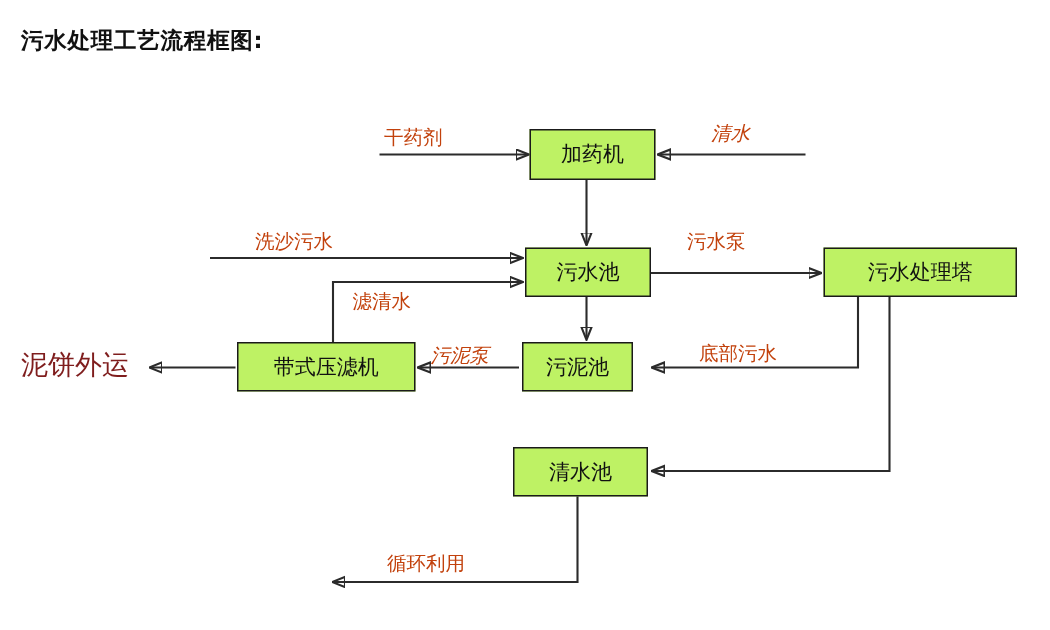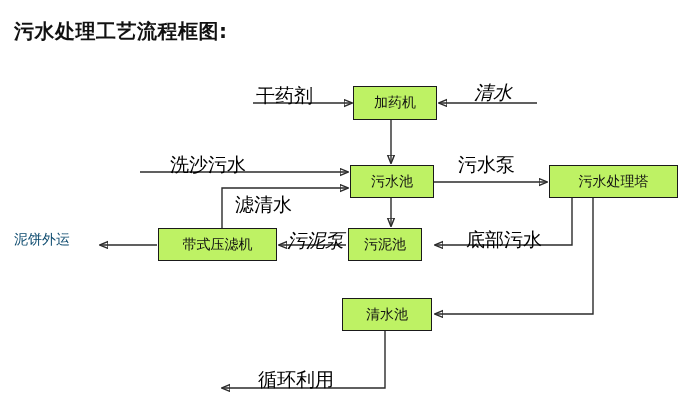--- a/index.html
+++ b/index.html
@@ -12,50 +12,50 @@
     width: 700px;
     height: 420px;
     background: #ffffff;
     font-family: "DejaVu Sans", "Liberation Sans", sans-serif;
     overflow: hidden;
   }
   #diagram-title {
     position: absolute;
     left: 14px;
     top: 18px;
-    font-size: 20px;
+    font-size: 15px;
     font-weight: bold;
     color: #111111;
     letter-spacing: 0.5px;
     white-space: nowrap;
   }
   .node {
     position: absolute;
     box-sizing: border-box;
     border: 1.5px solid #1a1a1a;
     background: #bef264;
     display: flex;
     align-items: center;
     justify-content: center;
     font-size: 14px;
     color: #111111;
     white-space: nowrap;
     z-index: 3;
   }
   .edge-label {
     position: absolute;
-    font-size: 19px;
-    color: #000000;
+    font-size: 13px;
+    color: #c2410c;
     white-space: nowrap;
     z-index: 4;
   }
   .terminal-label {
     position: absolute;
-    font-size: 14px;
-    color: #0c4a6e;
+    font-size: 18px;
+    color: #7f1d1d;
     white-space: nowrap;
     z-index: 4;
   }
   #wires {
     position: absolute;
     left: 0;
     top: 0;
     width: 700px;
     height: 420px;
     z-index: 1;

